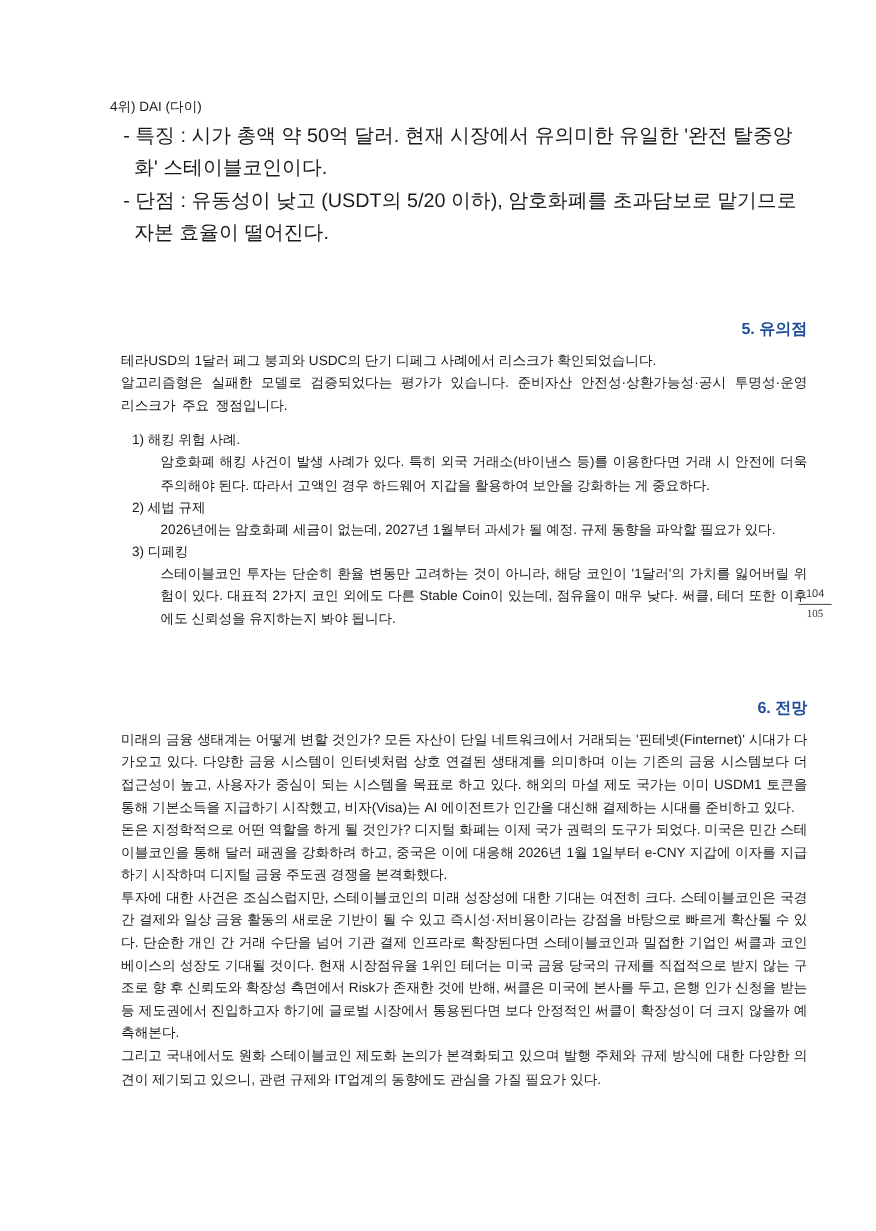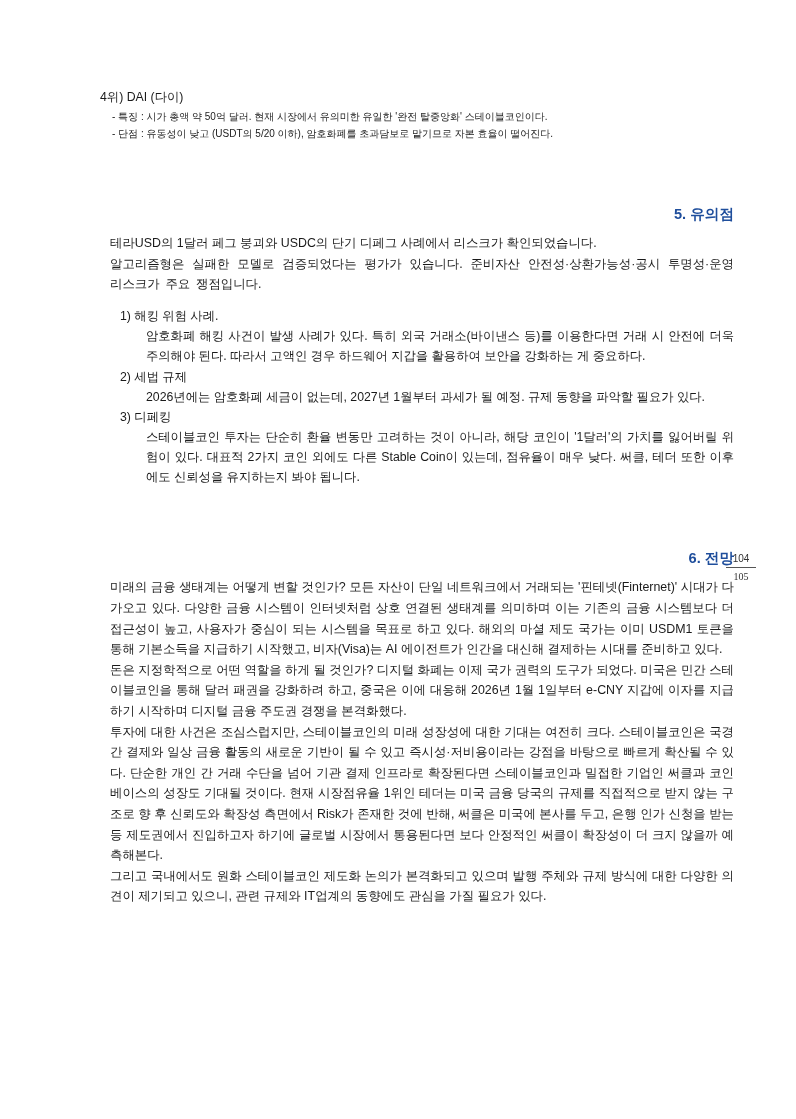--- a/index.html
+++ b/index.html
@@ -23,21 +23,21 @@
     padding: 88px 62px 40px 74px;
   }
 
   .lvl1 {
     font-size: 12.3px;
     line-height: 1.62;
     margin: 0 0 1px 36px;
     text-indent: -10px;
   }
   .lvl2 {
-    font-size: 10px;
+    font-size: 18px;
     line-height: 1.62;
     margin: 0 0 1px 48px;
     text-indent: -10px;
   }
 
   
   .sec-head {
     font-size: 14.6px;
     font-weight: bold;
     color: #1f4e9c;
@@ -70,21 +70,21 @@
     text-align: justify;
   }
 
   .gap-sm { height: 11px; }
   .gap-xl { height: 62px; }
 
   
   .pagenum {
     position: absolute;
     right: 40px;
-    top: 551px;
+    top: 533px;
     width: 30px;
     text-align: center;
     font-size: 10px;
     line-height: 1.5;
     color: #333;
   }
   .pagenum .top {
     border-bottom: 1px solid #555;
     padding-bottom: 1px;
   }

